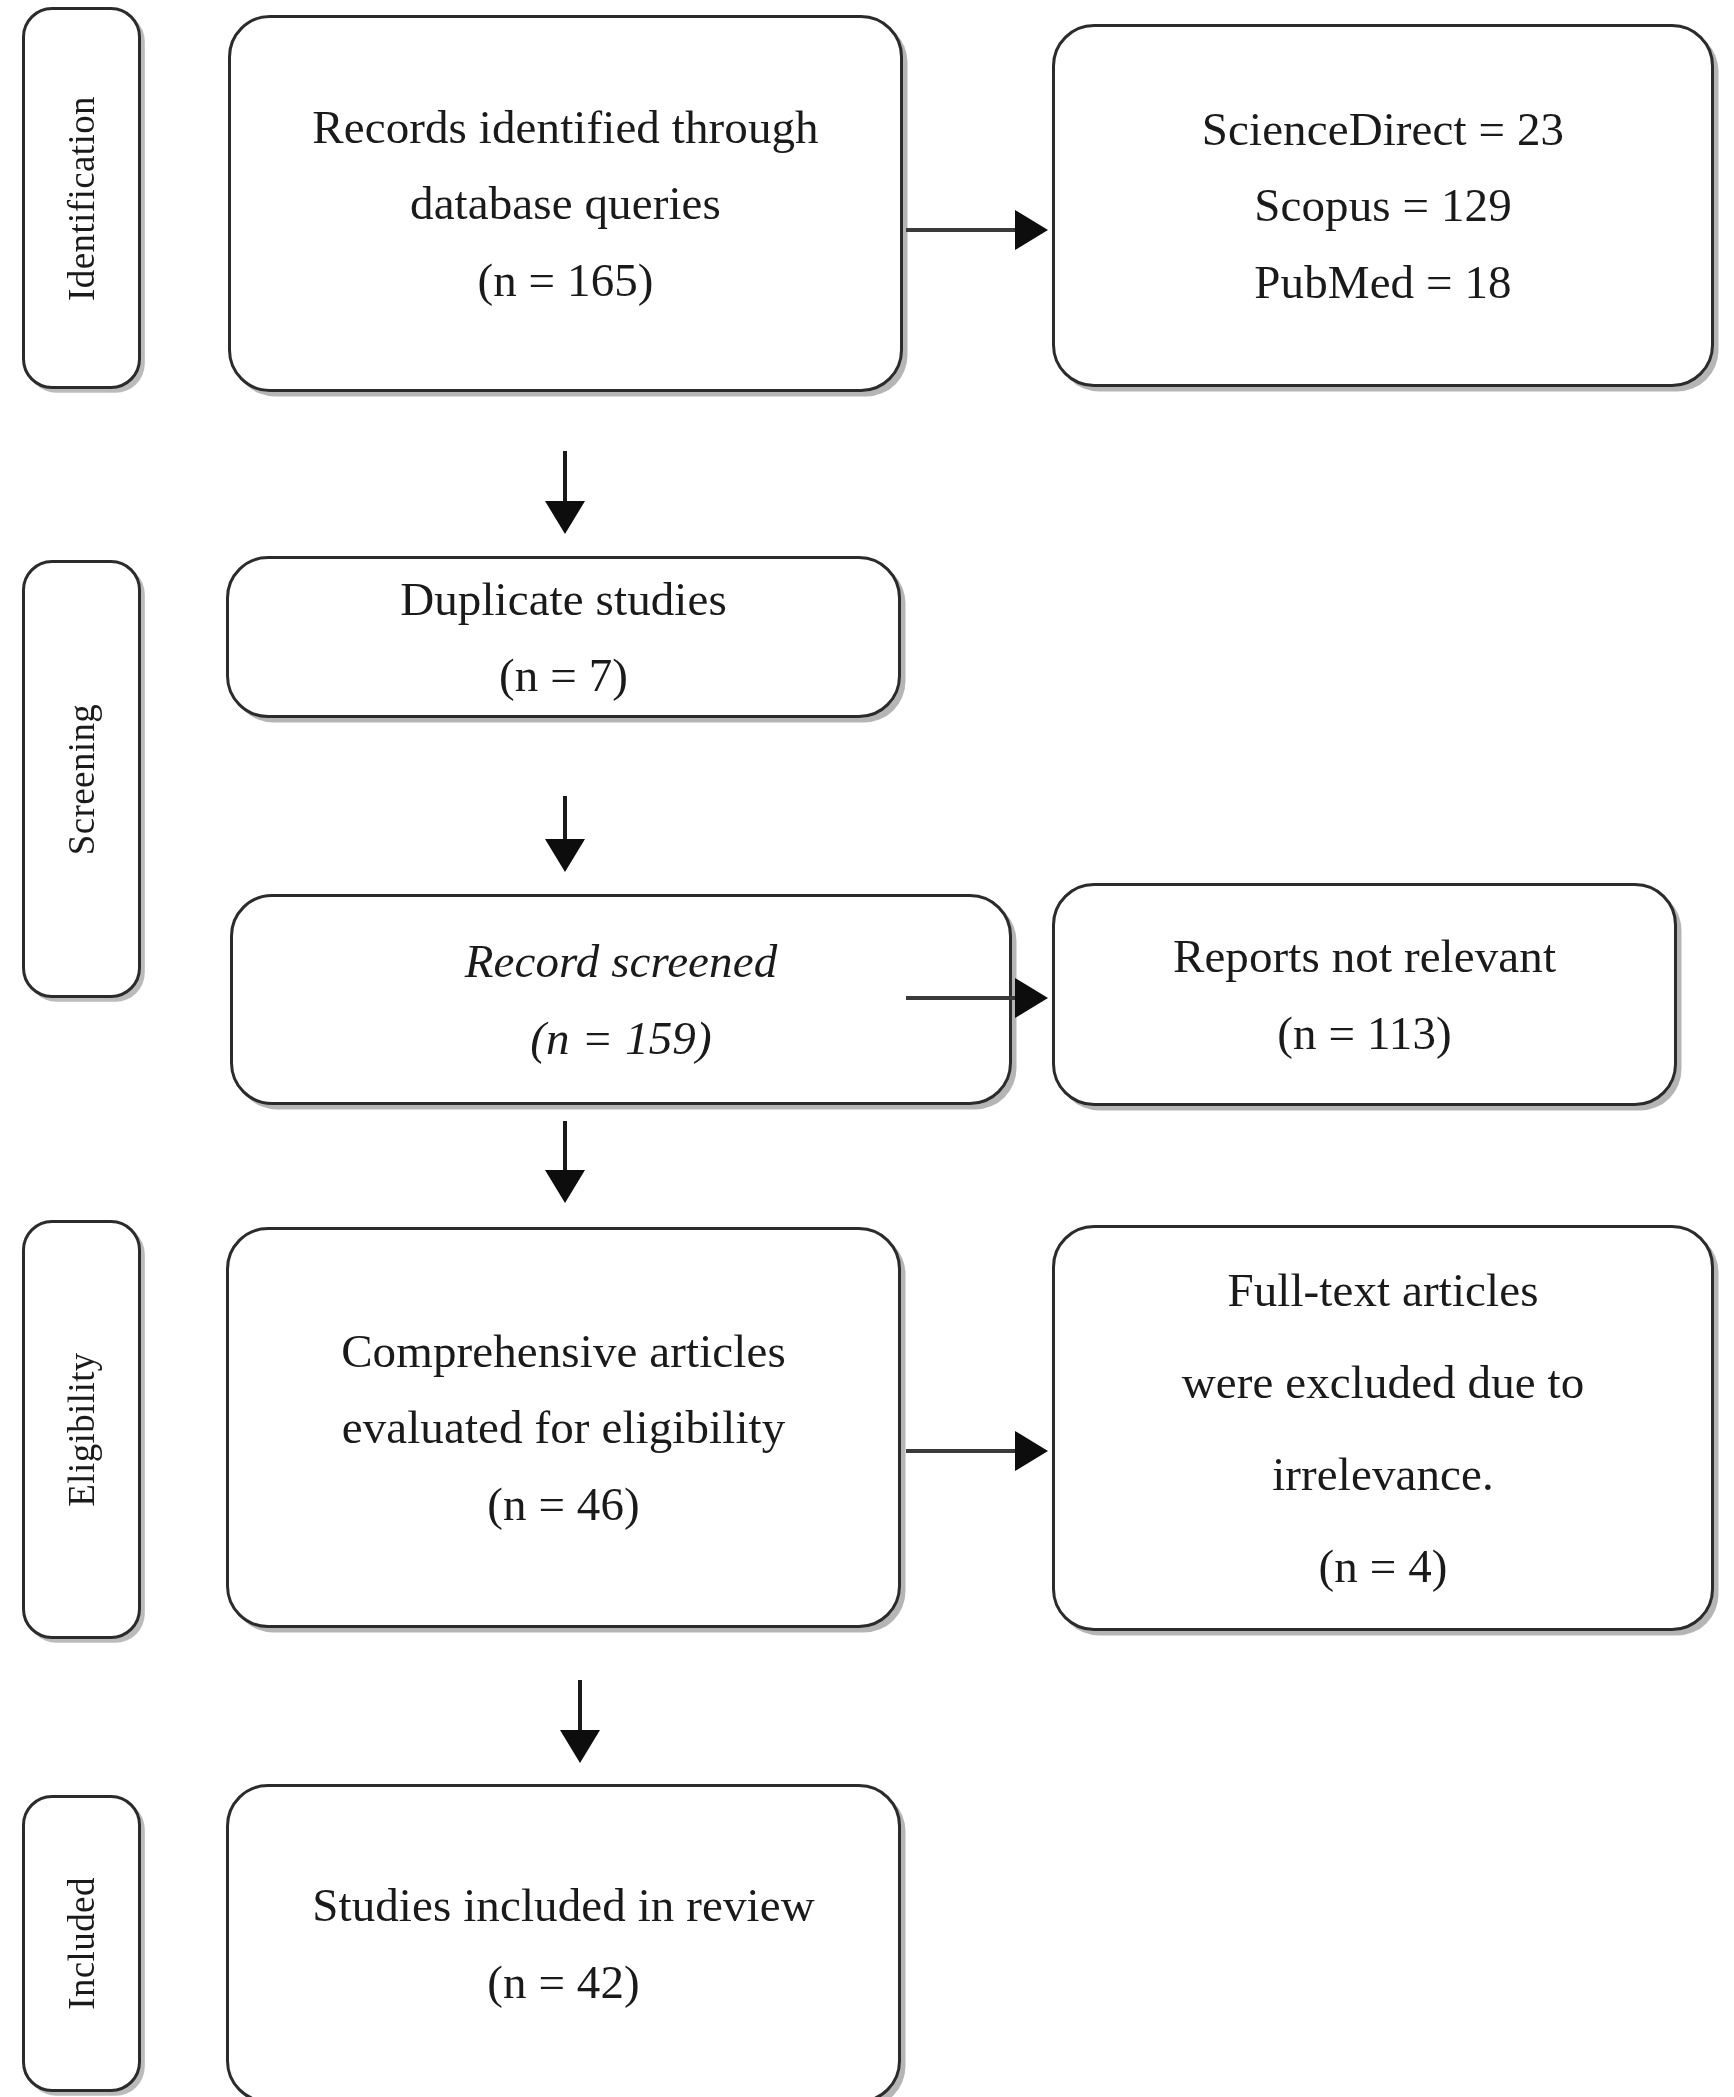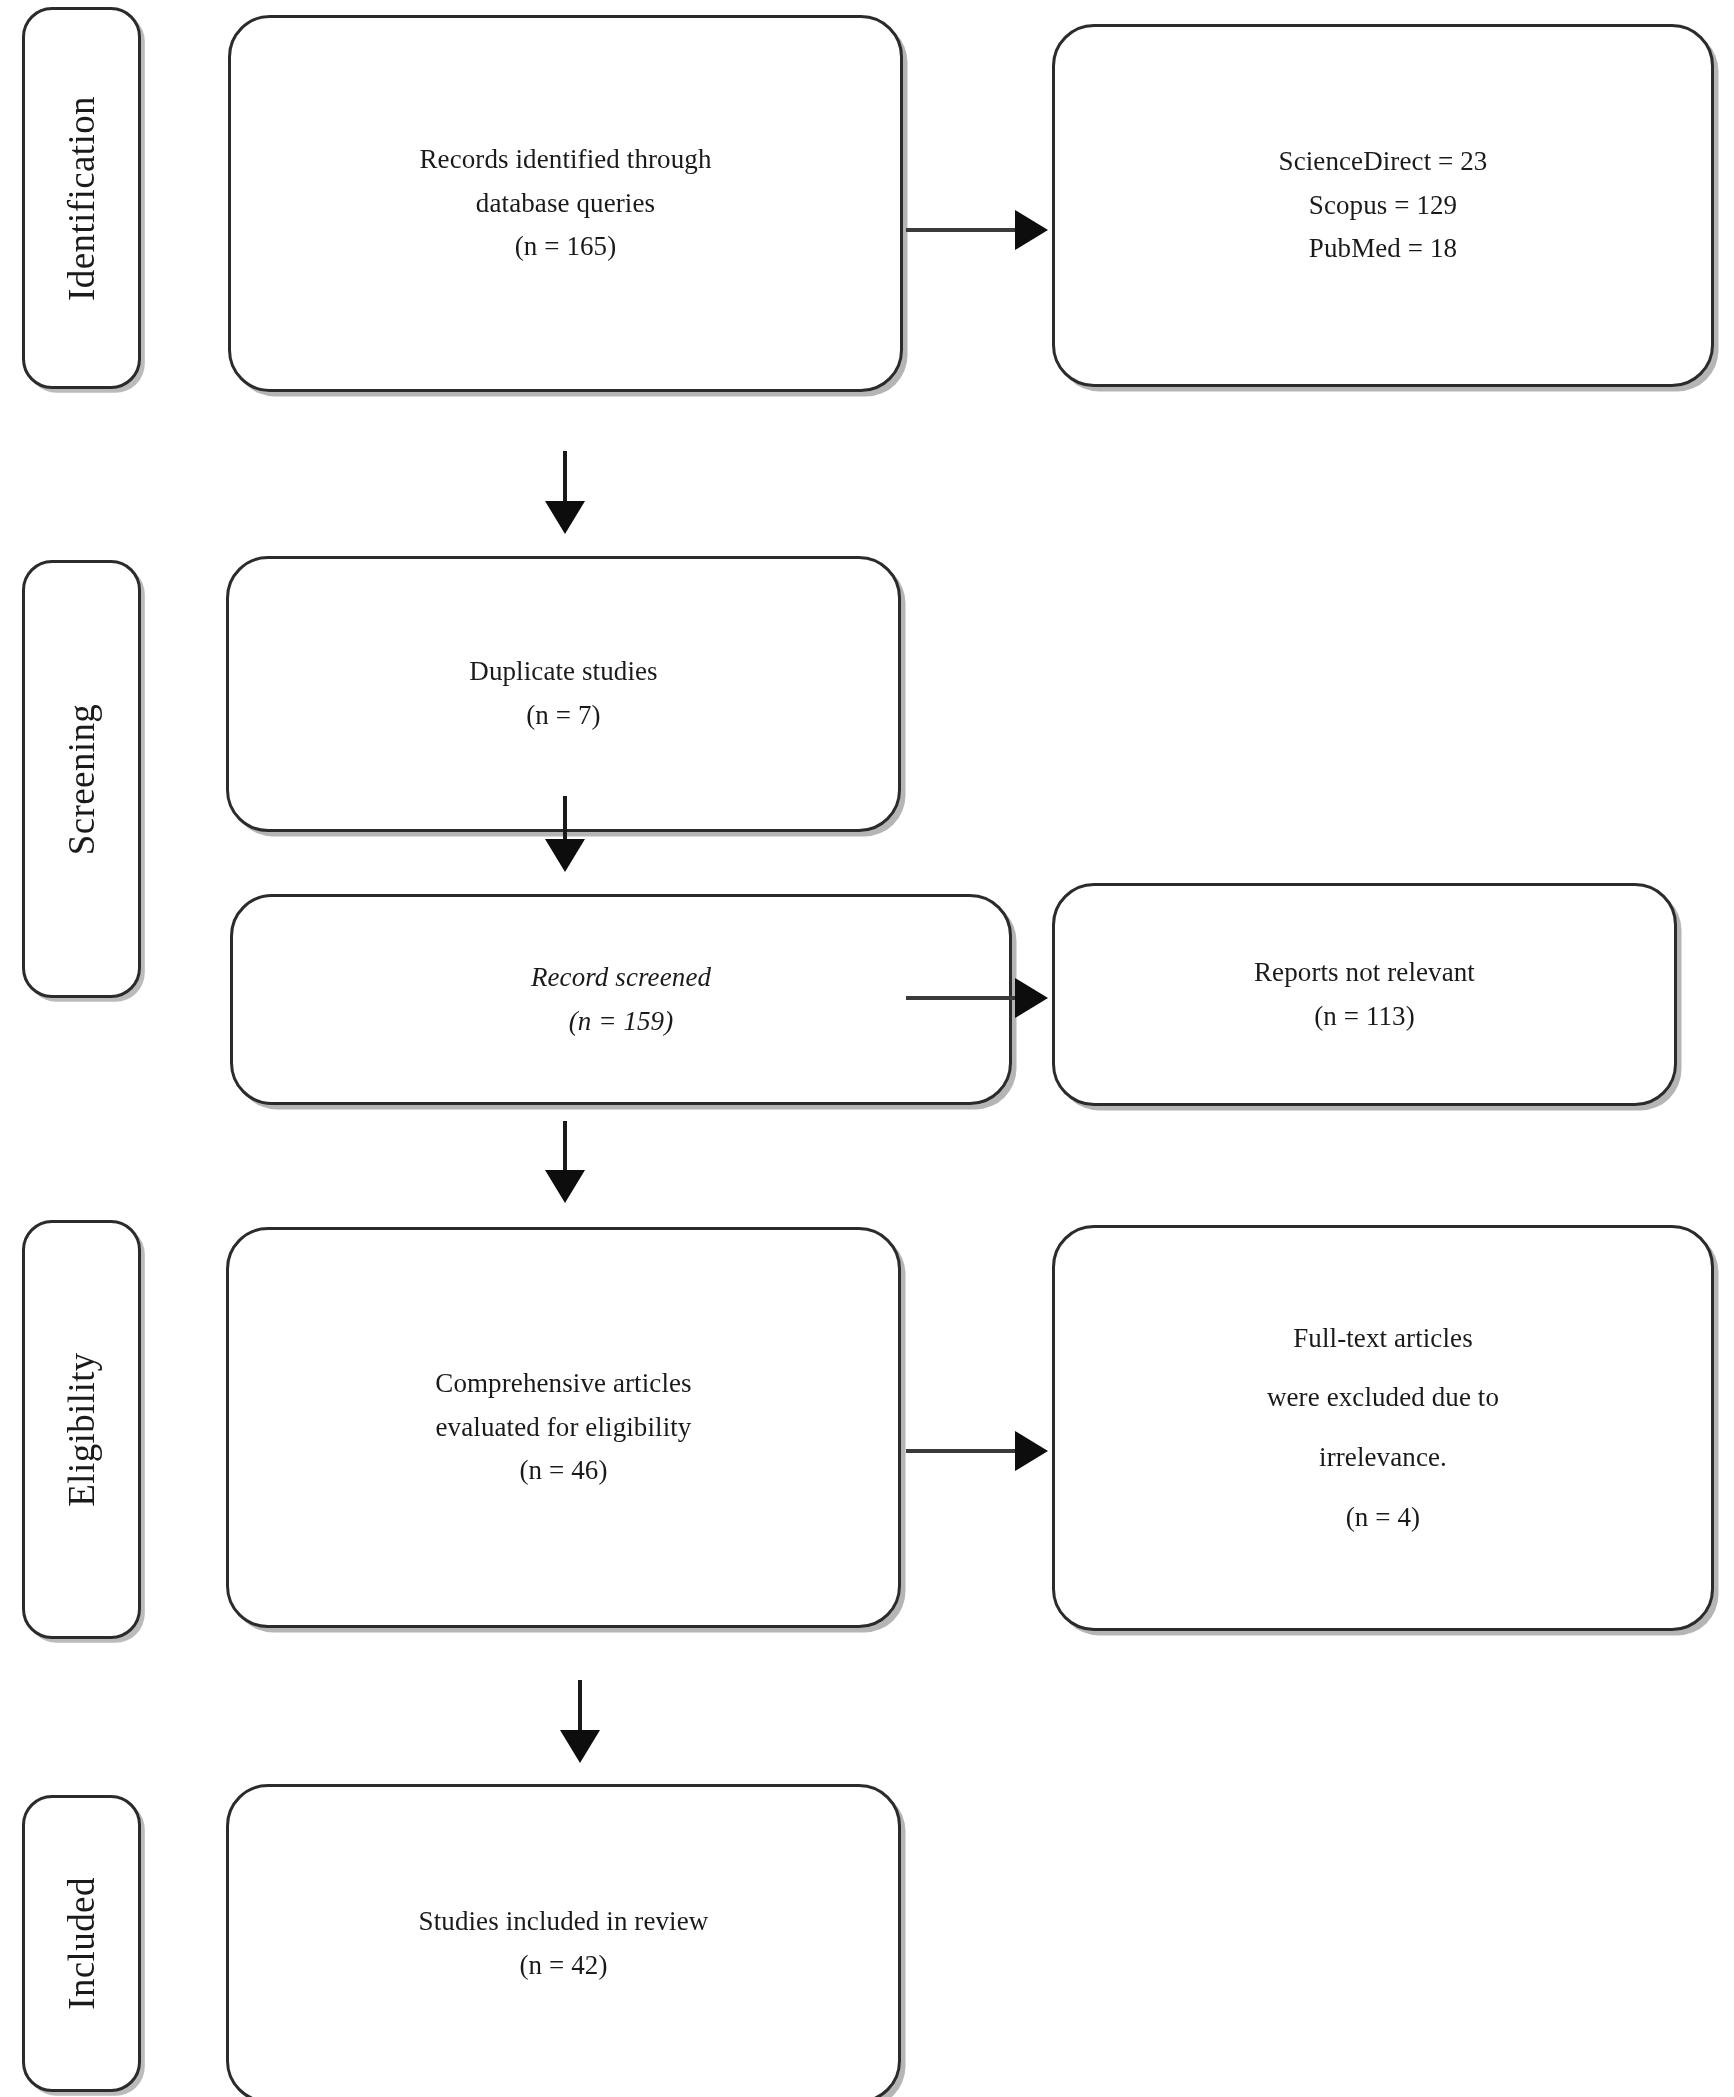--- a/index.html
+++ b/index.html
@@ -30,21 +30,21 @@
     display: flex;
     flex-direction: column;
     align-items: center;
     justify-content: center;
     text-align: center;
     box-shadow: 5.2px 5.2px 0 -0.7px rgba(120,120,120,0.55);
   }
   .node .line {
     display: block;
     white-space: nowrap;
-    font-size: 27px;
+    font-size: 47px;
     line-height: 1.62;
     letter-spacing: 0.1px;
   }
 
   
   .stage {
     position: absolute;
     box-sizing: border-box;
     background: #ffffff;
     border: 3px solid #2b2b2b;
@@ -142,21 +142,21 @@
     <span class="line">ScienceDirect = 23</span>
     <span class="line">Scopus = 129</span>
     <span class="line">PubMed = 18</span>
   </div>
 
   <div class="arrow-v" style="left:545px; top:451px; width:40px; height:83px;">
     <span class="shaft" style="height:53px;"></span>
     <span class="head"></span>
   </div>
 
-  <div class="node" style="left:226px; top:556px; width:675px; height:276px;">
+  <div class="node" style="left:226px; top:556px; width:675px; height:162px;">
     <span class="line">Duplicate studies</span>
     <span class="line">(n = 7)</span>
   </div>
 
   <div class="arrow-v" style="left:545px; top:796px; width:40px; height:76px;">
     <span class="shaft" style="height:46px;"></span>
     <span class="head"></span>
   </div>
 
   <div class="node" style="left:230px; top:894px; width:782px; height:211px;font-style:italic;">

